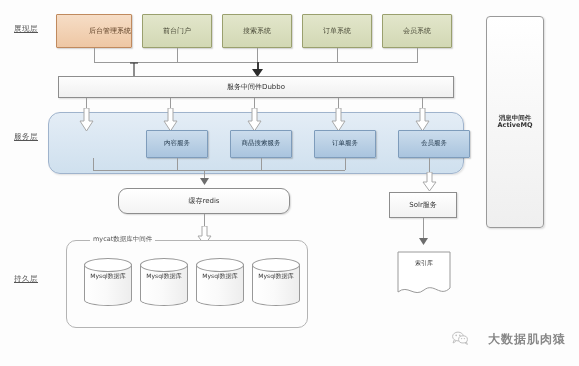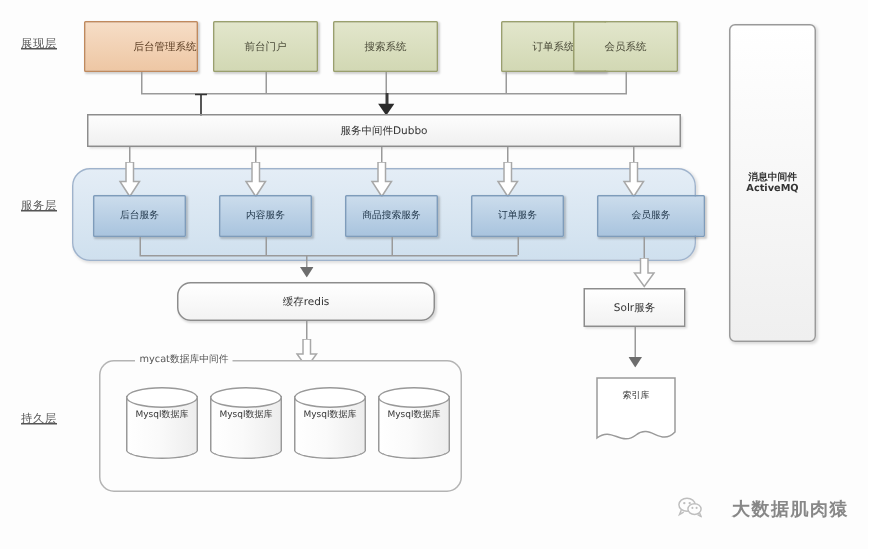--- a/index.html
+++ b/index.html
@@ -195,21 +195,21 @@
 
 <div id="canvas">
 
   <div class="abs layer-label ctr" style="left:4px; top:22px; width:44px; height:14px;">展现层</div>
   <div class="abs layer-label ctr" style="left:4px; top:130px; width:44px; height:14px;">服务层</div>
   <div class="abs layer-label ctr" style="left:4px; top:272px; width:44px; height:14px;">持久层</div>
 
   <div class="abs app-box highlight ctr" style="left:56px; top:14px; width:76px; height:34px;">后台管理系统</div>
   <div class="abs app-box ctr" style="left:142px; top:14px; width:70px; height:34px;">前台门户</div>
   <div class="abs app-box ctr" style="left:222px; top:14px; width:70px; height:34px;">搜索系统</div>
-  <div class="abs app-box ctr" style="left:302px; top:14px; width:70px; height:34px;margin-left:32px;">订单系统</div>
+  <div class="abs app-box ctr" style="left:302px; top:14px; width:70px; height:34px;">订单系统</div>
   <div class="abs app-box ctr" style="left:382px; top:14px; width:70px; height:34px;">会员系统</div>
 
   <div class="line-v abs" style="left:94px;  top:48px; height:14px;"></div>
   <div class="line-v abs" style="left:177px; top:48px; height:14px;"></div>
   <div class="line-v abs" style="left:257px; top:48px; height:14px;"></div>
   <div class="line-v abs" style="left:337px; top:48px; height:14px;"></div>
   <div class="line-v abs" style="left:417px; top:48px; height:14px;"></div>
 
   <div class="line-h abs" style="left:94px; top:62px; width:324px;"></div>
 
@@ -257,21 +257,20 @@
     <svg width="15" height="24" viewBox="0 0 15 24">
       <polygon points="5,0 10,0 10,13 14,13 7.5,23 1,13 5,13" fill="#ffffff" stroke="#a8a8a8" stroke-width="1"></polygon>
     </svg>
   </div>
   <div class="block-arrow" style="left:415px; top:108px;">
     <svg width="15" height="24" viewBox="0 0 15 24">
       <polygon points="5,0 10,0 10,13 14,13 7.5,23 1,13 5,13" fill="#ffffff" stroke="#a8a8a8" stroke-width="1"></polygon>
     </svg>
   </div>
 
-  <div class="abs svc-box ctr" style="left:62px;  top:130px; width:62px; height:28px;">后台服务</div>
   <div class="abs svc-box ctr" style="left:146px; top:130px; width:62px; height:28px;">内容服务</div>
   <div class="abs svc-box ctr" style="left:230px; top:130px; width:62px; height:28px;">商品搜索服务</div>
   <div class="abs svc-box ctr" style="left:314px; top:130px; width:62px; height:28px;">订单服务</div>
   <div class="abs svc-box ctr" style="left:398px; top:130px; width:72px; height:28px;">会员服务</div>
 
   <div class="line-v abs" style="left:93px;  top:158px; height:12px;"></div>
   <div class="line-v abs" style="left:177px; top:158px; height:12px;"></div>
   <div class="line-v abs" style="left:261px; top:158px; height:12px;"></div>
   <div class="line-v abs" style="left:345px; top:158px; height:12px;"></div>
   <div class="line-h abs" style="left:93px;  top:170px; width:252px;"></div>

